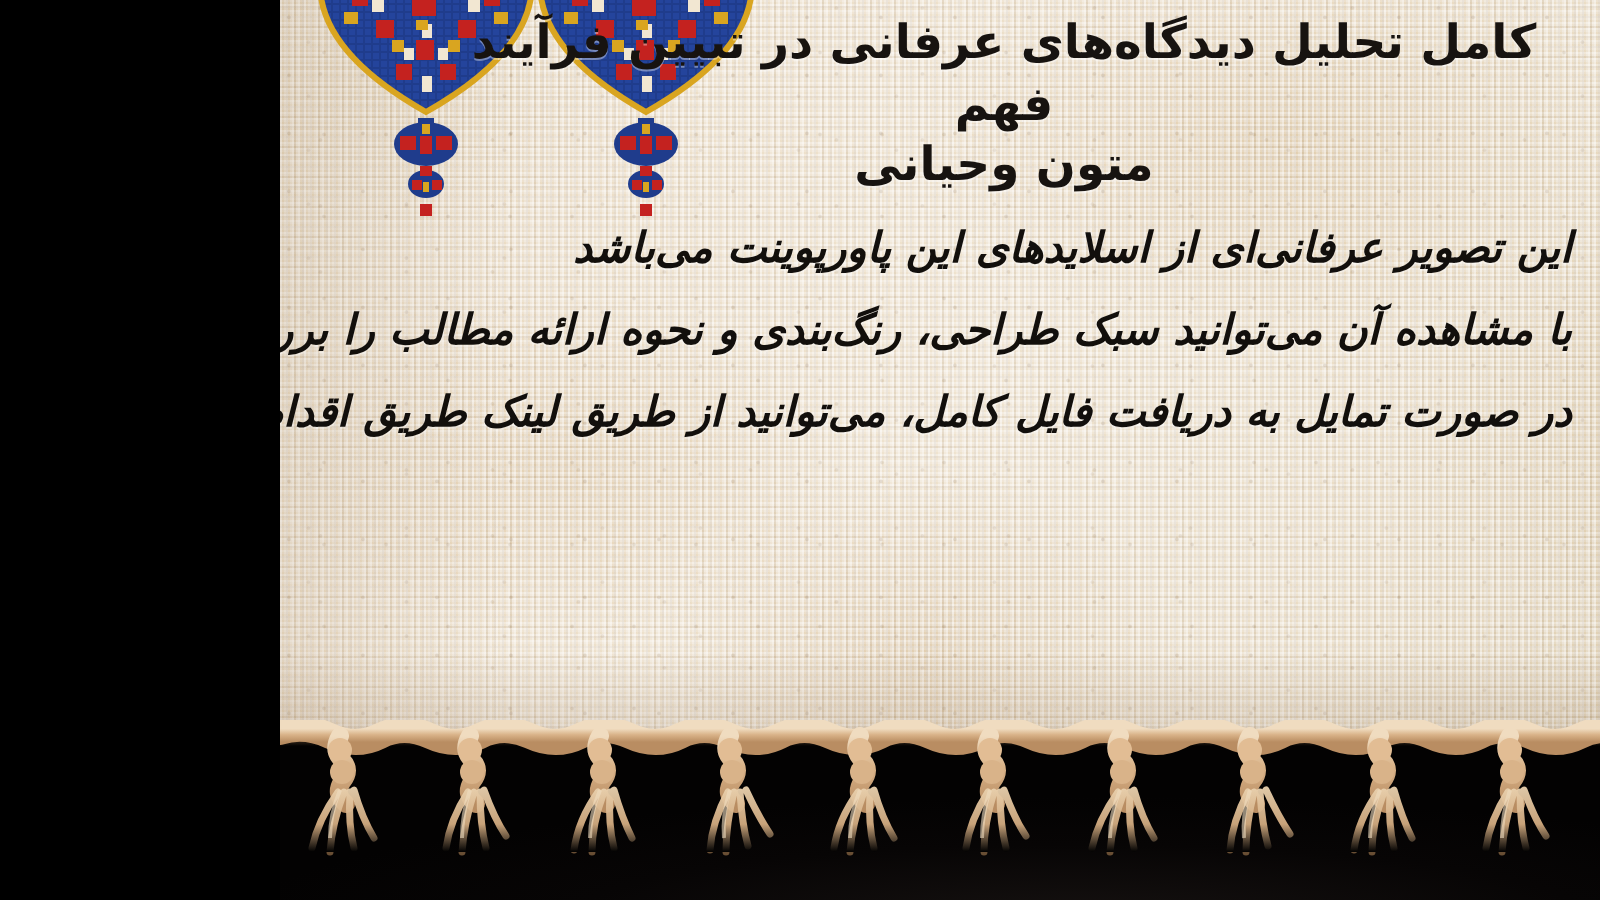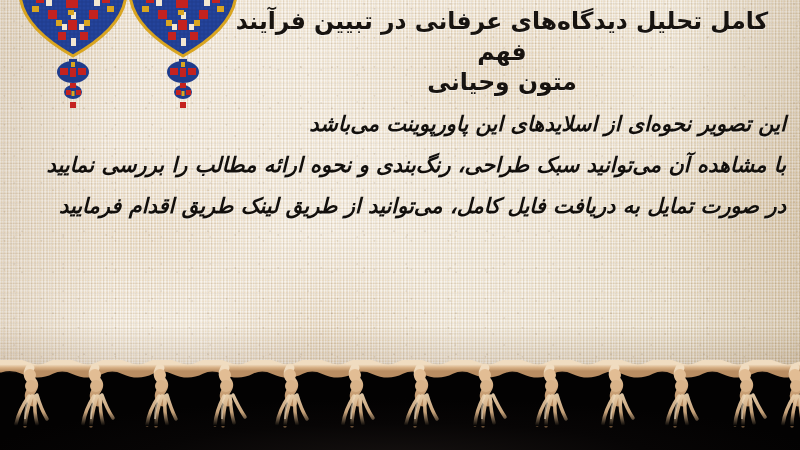--- a/index.html
+++ b/index.html
@@ -3,21 +3,21 @@
 <meta charset="utf-8">
 <title>Persian Carpet Slide</title>
 <style>
   html, body {
     margin: 0;
     padding: 0;
     background: #000;
   }
   #slide {
     position: relative;
-    width: 800px;
+    width: 660px;
     height: 450px;
     overflow: hidden;
     font-family: "DejaVu Sans", "Liberation Sans", sans-serif;
     background: #0a0705;
     direction: rtl;
   }
 
   
   .canvas-bg {
     position: absolute;
@@ -350,21 +350,21 @@
       <rect x="52" y="168" width="6" height="6" fill="#c4221f"></rect>
     </svg>
   </div>
 
   <div class="title-block">
     <div>کامل تحلیل دیدگاه‌های عرفانی در تبیین فرآیند فهم</div>
     <div>متون وحیانی</div>
   </div>
 
   <div class="body-block">
-    <div class="body-line">این تصویر نحوه‌ای از اسلایدهای این پاورپوینت می‌باشد</div>
+    <div class="body-line">این تصویر عرفانی‌ای از اسلایدهای این پاورپوینت می‌باشد</div>
     <div class="body-line">با مشاهده آن می‌توانید سبک طراحی، رنگ‌بندی و نحوه ارائه مطالب را بررسی نمایید</div>
     <div class="body-line">در صورت تمایل به دریافت فایل کامل، می‌توانید از طریق لینک طریق اقدام فرمایید</div>
   </div>
 
   <div class="fringe-band"></div>
   <div class="fringe-edge"></div>
   <svg class="fringe-svg" viewBox="0 0 800 90">
     <defs>
       <linearGradient id="cordG" x1="0" y1="0" x2="0" y2="1">
         <stop offset="0%" stop-color="#f0dcc0"></stop>

